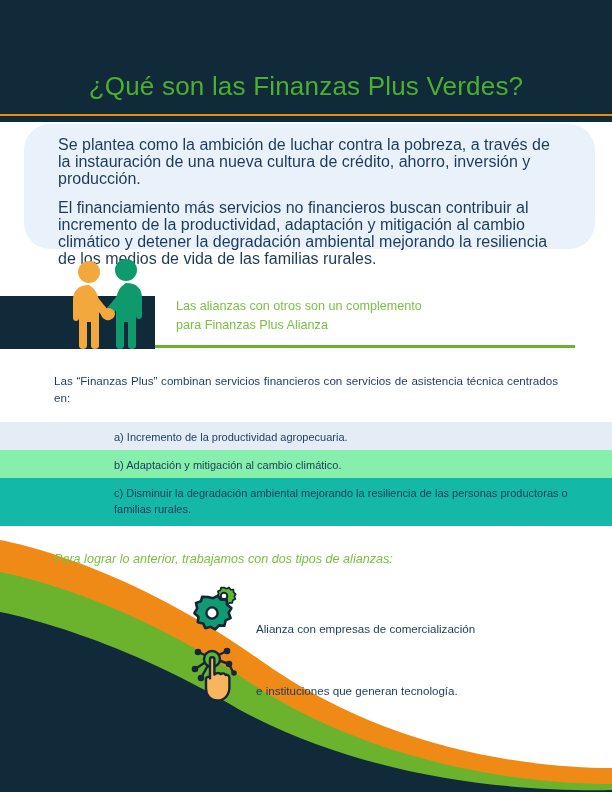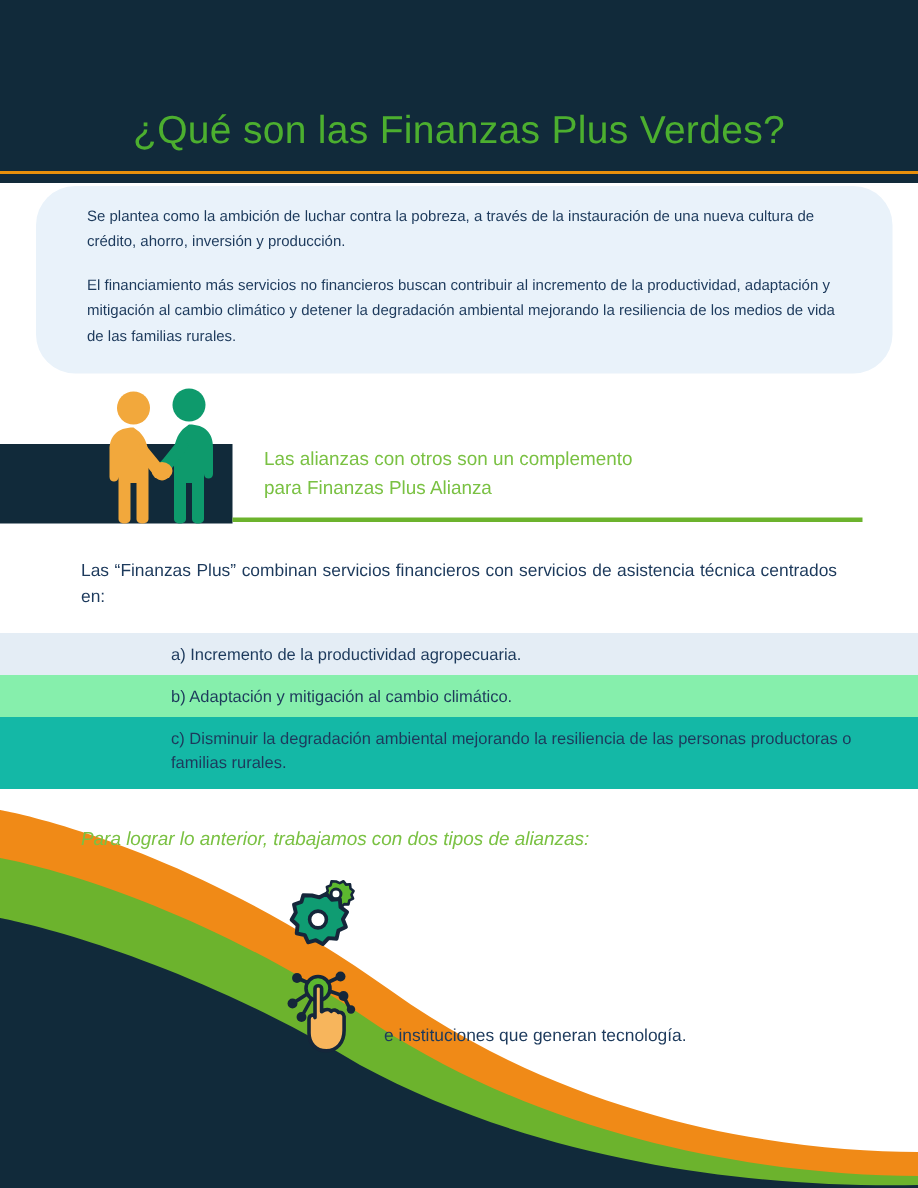--- a/index.html
+++ b/index.html
@@ -73,21 +73,21 @@
     background: #e9f2fa;
     border-radius: 26px;
     box-sizing: border-box;
   }
   .intro-text {
     position: absolute;
     left: 58px;
     top: 136px;
     width: 500px;
     color: #1d3a5c;
-    font-size: 10px;
+    font-size: 16px;
     line-height: 17px;
   }
   .intro-text p {
     margin: 0 0 12px 0;
   }
   .intro-text p:last-child { margin-bottom: 1px; }
 
   
   .alliance-band {
     position: absolute;
@@ -291,20 +291,21 @@
 
         <g transform="translate(22,31)">
           <path d="M0,-19 L5,-17.8 L9.6,-20.2 L13.2,-16.2 L18.6,-16.6 L19,-11.2
                    L23.4,-8 L20.6,-3.2 L22.6,2 L17.6,4.4 L16.4,9.8 L11,9.4 L7.2,13.4
                    L2.6,10.8 L-2.6,12.2 L-4.8,7.4 L-10.2,6.2 L-9.6,0.8 L-13.6,-2.8
                    L-10.8,-7.6 L-12,-13 L-7,-14.8 L-5.8,-19.2 Z" fill="#0f9c72" stroke="#15263a" stroke-width="2.6" stroke-linejoin="round"></path>
           <circle cx="4" cy="-3" r="5.6" fill="#ffffff" stroke="#15263a" stroke-width="2.4"></circle>
         </g>
       </svg>
     </div>
+    <div class="icon-label">Alianza con empresas de comercialización</div>
   </div>
 
   <div class="icon-row icon-row-2">
     <div class="icon-art">
       <svg viewBox="0 0 60 58" width="60" height="58" xmlns="http://www.w3.org/2000/svg">
         <g stroke="#15263a" stroke-width="2.4" fill="none" stroke-linecap="round">
 
           <line x1="26" y1="13" x2="12" y2="7"></line>
           <line x1="26" y1="13" x2="41" y2="6"></line>
           <line x1="26" y1="13" x2="9" y2="24"></line>

